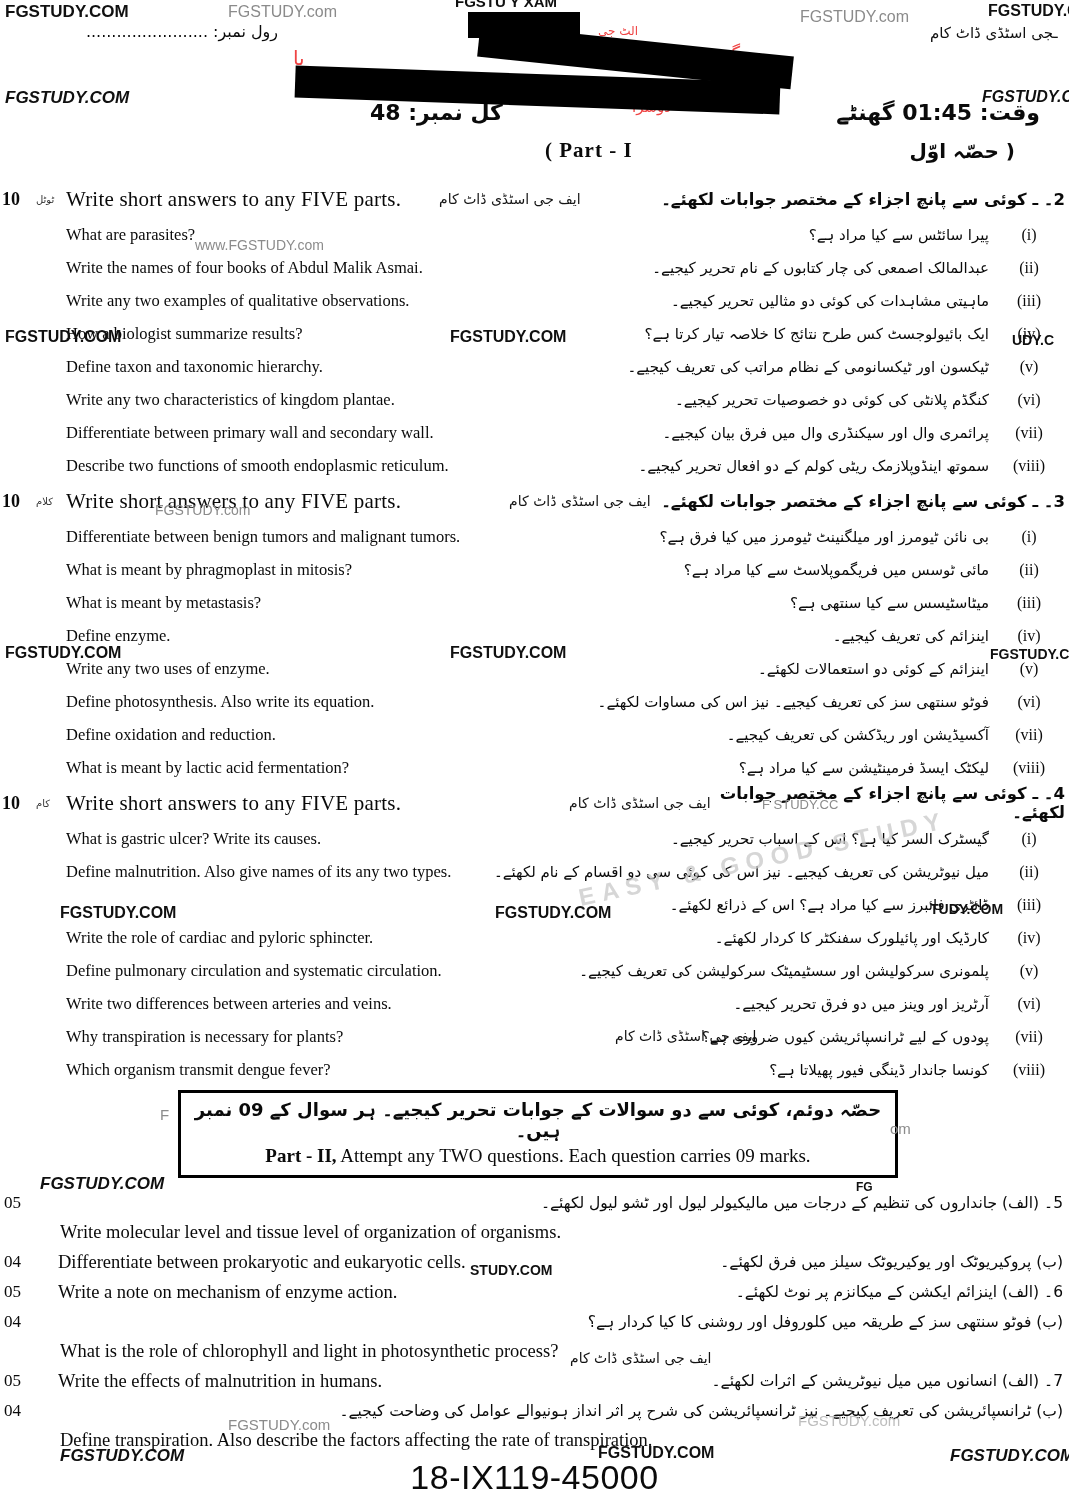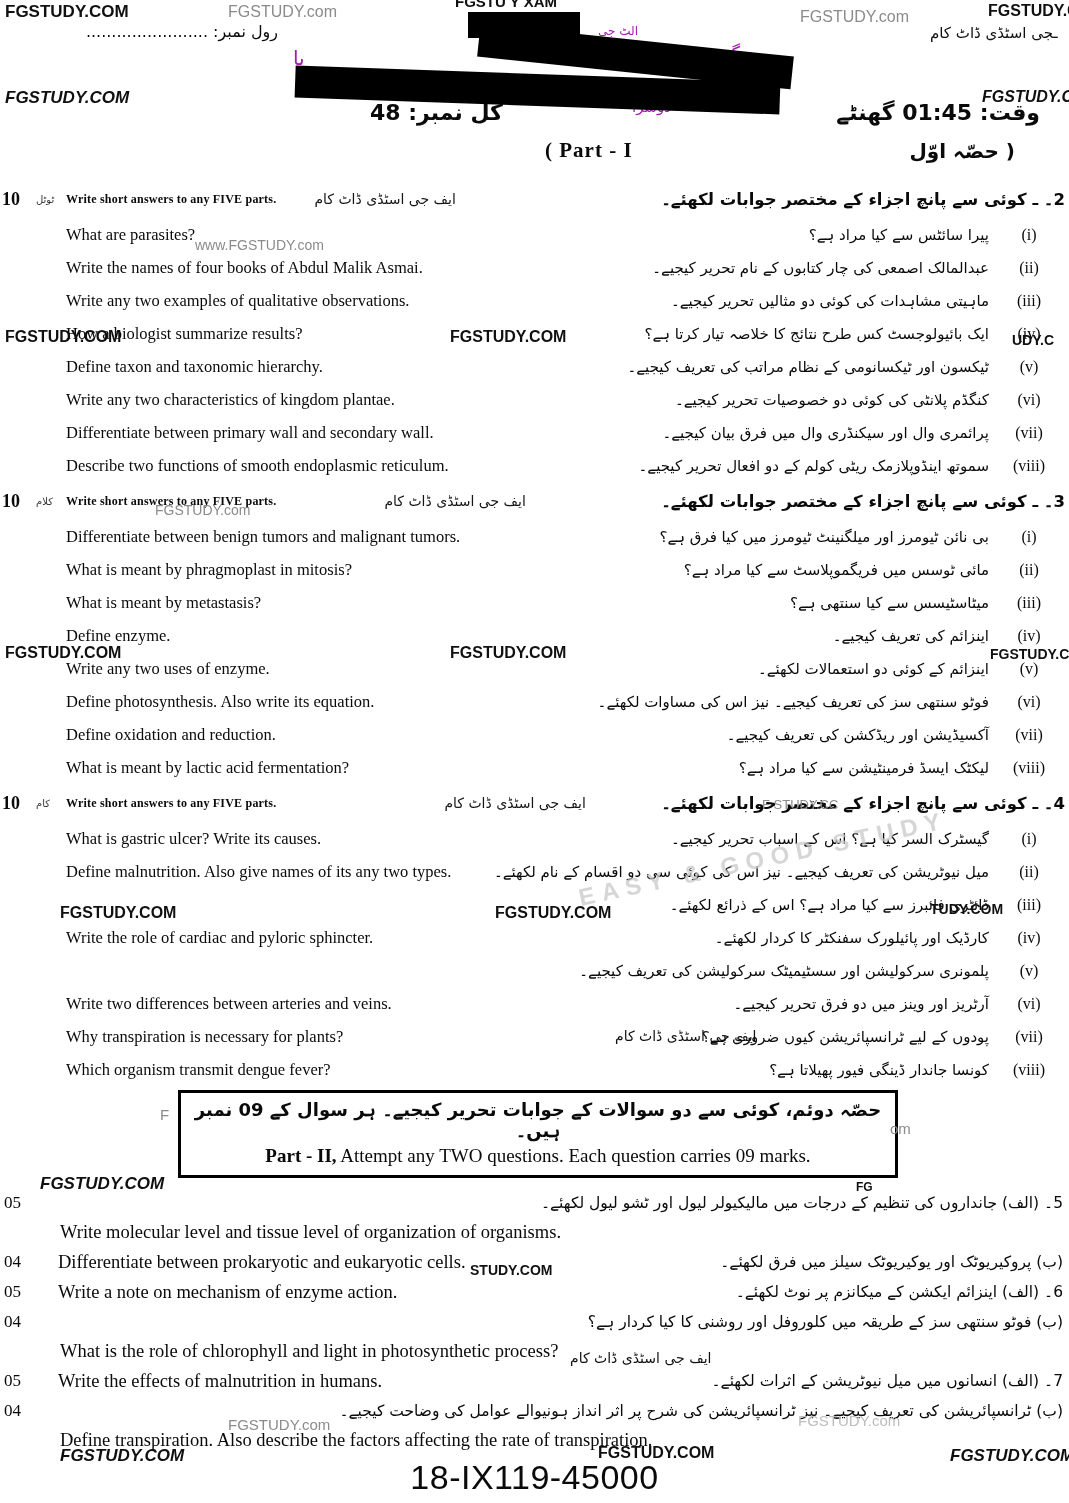--- a/index.html
+++ b/index.html
@@ -15,35 +15,35 @@
   .g{font-family:"Liberation Sans",sans-serif;font-size:15px;color:#8b8b8b}
   .lg{font-family:"Liberation Sans",sans-serif;font-size:15px;color:#bdbdbd}
   .urdu-wm{font-family:"DejaVu Sans",sans-serif;font-size:14px;color:#111}
   .diag{
     transform:rotate(-12deg);color:#c9c9c9;opacity:.75;
     font-family:"Liberation Sans",sans-serif;font-weight:bold;
     font-size:24px;letter-spacing:7px;
   }
   
   .bar{position:absolute;background:#000;z-index:6}
-  .frag{position:absolute;z-index:4;color:#a21caf}
+  .frag{position:absolute;z-index:4;color:#ef4444}
   
   #header{position:absolute;top:0;left:0;width:1069px;height:180px}
   .roll{position:absolute;top:22px;left:8px;font-size:16px;direction:rtl;width:270px;text-align:right}
   .hdr-meta{position:absolute;top:100px;left:370px;width:670px;display:flex;justify-content:space-between;align-items:center}
   .hdr-meta .mtxt{font-size:22px;font-weight:bold}
   .part1-line{position:absolute;top:138px;left:545px;width:470px;display:flex;justify-content:space-between;align-items:center}
   .part1-line .en-p{font-size:21px;font-weight:bold;letter-spacing:1px}
   .part1-line .ur-p{font-size:20px;font-weight:bold}
   
   #part1{position:absolute;top:180px;left:0;width:1069px}
   .q-head{display:flex;align-items:center;height:38px}
   .q-head .marks{width:34px;padding-left:2px;font-size:18px;font-weight:bold}
   .q-head .marks-frag{width:30px;font-size:10px;color:#333}
-  .q-head .en-head{font-size:12px;font-weight:bold;letter-spacing:.2px}
+  .q-head .en-head{font-size:21px;font-weight:normal;letter-spacing:.2px}
   .q-head .wm-mid{font-size:14px;color:#151515}
   .q-head.s2 .wm-mid{margin-left:38px}
   .q-head.s3 .wm-mid{margin-left:108px}
   .q-head.s4 .wm-mid{margin-left:168px}
   .q-head .ur-head{flex:1;text-align:right;font-size:16.5px;font-weight:bold;padding-right:4px}
   .part-row{display:flex;align-items:center;height:33px}
   .part-row .en{padding-left:66px;font-size:16.5px}
   .part-row .urq{flex:1;text-align:right;font-size:15px}
   .part-row .pnum{width:80px;text-align:center;font-size:16px}
   
@@ -251,20 +251,21 @@
           <span class="pnum">(iii)</span>
         </div>
 
         <div class="part-row">
           <span class="en">Write the role of cardiac and pyloric sphincter.</span>
           <span class="urq ur" dir="rtl">کارڈیک اور پائیلورک سفنکٹر کا کردار لکھئے۔</span>
           <span class="pnum">(iv)</span>
         </div>
 
         <div class="part-row">
+          <span class="en">Define pulmonary circulation and systematic circulation.</span>
           <span class="urq ur" dir="rtl">پلمونری سرکولیشن اور سسٹیمیٹک سرکولیشن کی تعریف کیجیے۔</span>
           <span class="pnum">(v)</span>
         </div>
 
         <div class="part-row">
           <span class="en">Write two differences between arteries and veins.</span>
           <span class="urq ur" dir="rtl">آرٹریز اور وینز میں دو فرق تحریر کیجیے۔</span>
           <span class="pnum">(vi)</span>
         </div>
 

